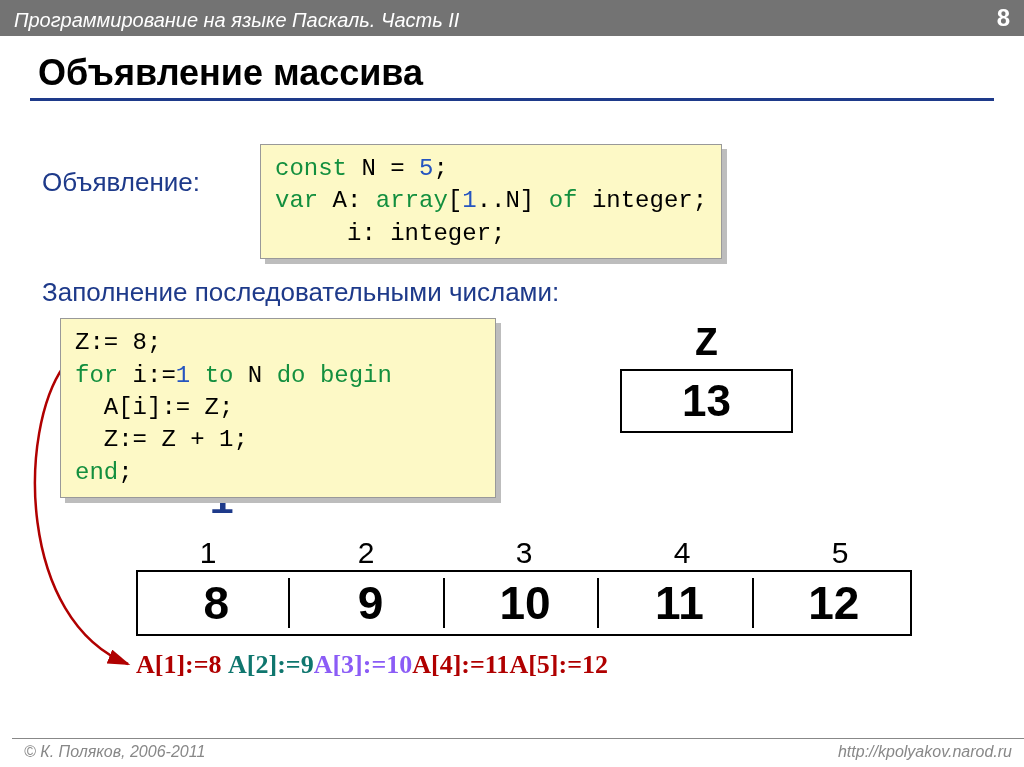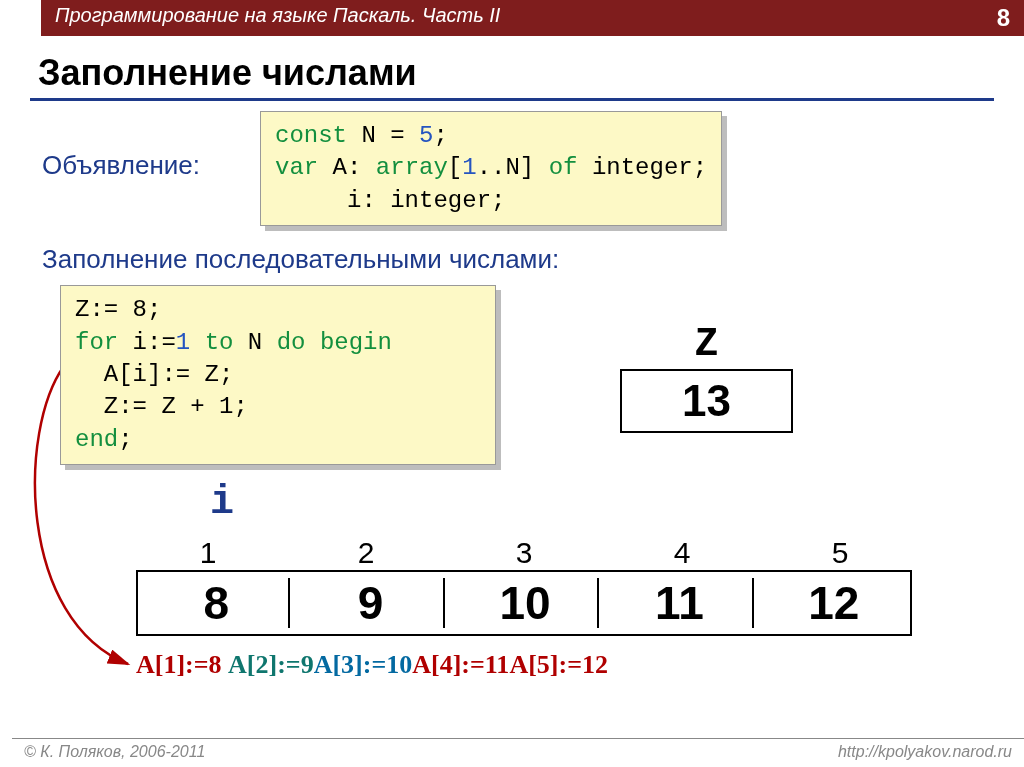--- a/index.html
+++ b/index.html
@@ -6,29 +6,28 @@
   body {
     margin: 0;
     width: 1024px;
     height: 767px;
     font-family: Arial, Helvetica, sans-serif;
     background: #fff;
     position: relative;
     overflow: hidden;
   }
   .header-bar {
-    background: #7f1d1d;
+    background: #737373;
     color: #fff;
     font-style: italic;
     font-size: 20px;
     padding: 4px 14px;
     display: flex;
     justify-content: space-between;
-    align-items: flex-start;
-    margin-left: 41px;
+    align-items: flex-end;
   }
   .page-num { font-style: normal; font-weight: bold; font-size: 24px; }
   .main { padding: 10px 30px 0 30px; }
   .title {
     font-weight: bold;
     font-size: 36px;
     color: #000;
     margin: 6px 0 4px 8px;
   }
   .hr {
@@ -45,20 +44,21 @@
   .col1 { width: 230px; }
   .codebox {
     background: #fdf9c6;
     border: 1.5px solid #999;
     box-shadow: 5px 5px 0 #bdbdbd;
     font-family: "Courier New", monospace;
     font-size: 24px;
     line-height: 1.35;
     padding: 8px 14px;
     white-space: pre;
+    margin-top: 33px;
   }
   .k-green { color: #138f3e; }
   .k-blue  { color: #2555c0; }
   .codebox1 { margin-left: 0; }
   .codebox2 { margin-left: 30px; margin-top: 6px; width: 436px; position: relative; z-index: 2;}
   .z-panel { position:absolute; left: 620px; top: 322px; text-align:center; }
   .z-label { font-family:"Courier New",monospace; font-weight:bold; font-size:40px; color:#000;}
   .z-box {
     border: 2px solid #000; width: 173px; height: 64px; font-size: 44px; font-weight:bold;
     display:flex; align-items:center; justify-content:center; margin-top:2px;
@@ -97,21 +97,21 @@
 </style>
 </head>
 <body>
 
 <div class="header-bar">
   <span>Программирование на языке Паскаль. Часть II</span>
   <span class="page-num">8</span>
 </div>
 
 <div class="main">
-  <div class="title">Заполнение числами</div>
+  <div class="title">Объявление массива</div>
   <div class="hr"></div>
 
   <div class="row1">
     <div class="col1">
       <div class="label-blue">Объявление:</div>
     </div>
     <div class="codebox codebox1"><span class="k-green">const</span><span> N = </span><span class="k-blue">5</span><span>;</span>
 <span class="k-green">var</span><span> A: </span><span class="k-green">array</span><span>[</span><span class="k-blue">1</span><span>..N] </span><span class="k-green">of</span><span> integer;</span>
 <span>     i: integer;</span></div>
   </div>
@@ -147,21 +147,21 @@
     <div class="arr-cell">10</div>
     <div class="arr-cell">11</div>
     <div class="arr-cell">12</div>
   </div>
 </div>
 
 <div class="assign-row">
   <span style="color:#b00000">A[1]:=8</span>
   <span>&nbsp;</span>
   <span style="color:#0f766e">A[2]:=9</span>
-  <span style="color:#0369a1">A[3]:=10</span>
+  <span style="color:#8b5cf6">A[3]:=10</span>
   <span style="color:#b00000">A[4]:=11</span>
   <span style="color:#b00000">A[5]:=12</span>
 </div>
 
 <svg class="arrow" width="1024" height="767">
   <defs>
     <marker id="arr" markerWidth="10" markerHeight="10" refX="8" refY="3" orient="auto">
       <path d="M0,0 L9,3 L0,6 Z" fill="#b00000"></path>
     </marker>
   </defs>

